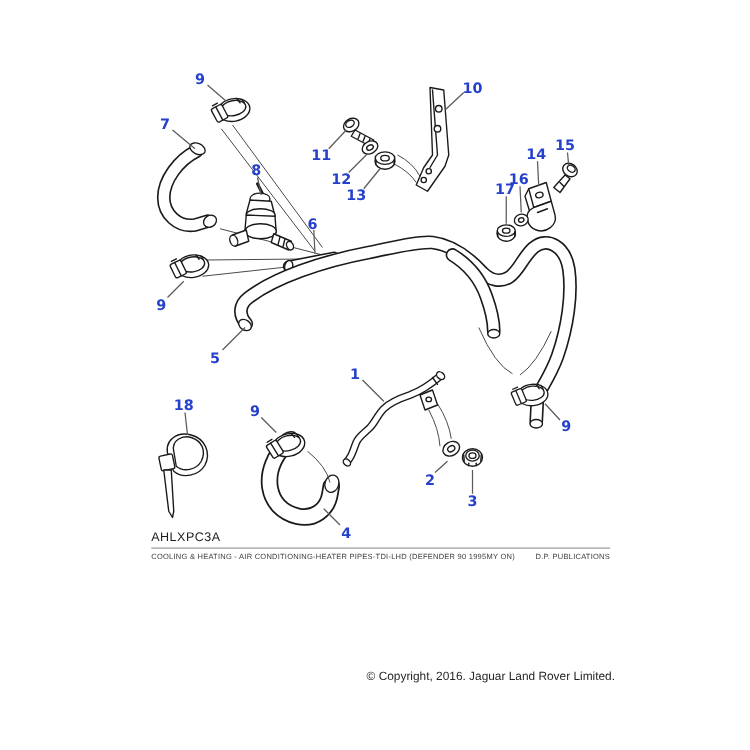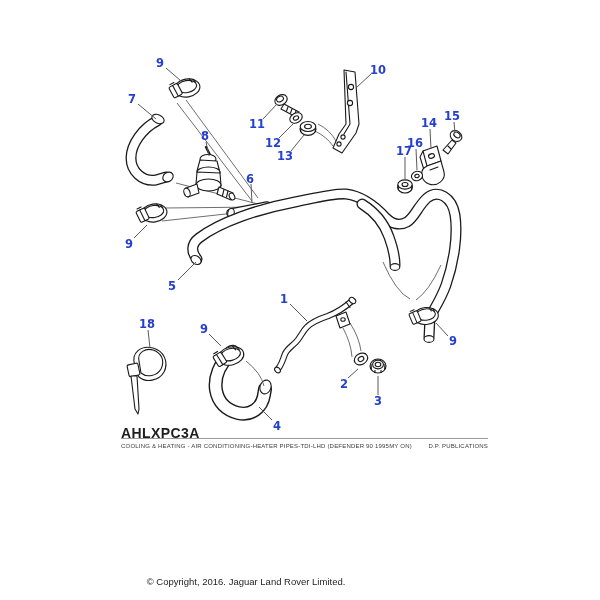--- a/index.html
+++ b/index.html
@@ -15,27 +15,27 @@
   .tube4-o{fill:none;stroke:#1a1a1a;stroke-width:14;stroke-linecap:round;stroke-linejoin:round;}
   .tube4-i{fill:none;stroke:#ffffff;stroke-width:11.2;stroke-linecap:round;stroke-linejoin:round;}
   .pipe-o{fill:none;stroke:#1a1a1a;stroke-width:6.4;stroke-linecap:round;stroke-linejoin:round;}
   .pipe-i{fill:none;stroke:#ffffff;stroke-width:4.2;stroke-linecap:round;stroke-linejoin:round;}
   .stub-o{fill:none;stroke:#1a1a1a;stroke-width:9.5;stroke-linecap:round;}
   .stub-i{fill:none;stroke:#ffffff;stroke-width:7;stroke-linecap:round;}
   .leader{stroke:#5a5a5a;stroke-width:1;fill:none;}
   .callout-text{font-family:"DejaVu Sans", sans-serif;font-size:11.5px;font-weight:bold;
                 text-anchor:middle;}
   
-  .code{position:absolute;left:121px;top:425px;font-size:14px;font-weight:bold;
+  .code{position:absolute;left:121px;top:425px;font-size:10px;font-weight:normal;
         color:#1d1d1d;letter-spacing:.4px;}
   .rule{position:absolute;left:121px;top:438px;width:367px;height:1px;background:#9c9c9c;}
   .caption-row{position:absolute;left:121px;top:443px;width:367px;display:flex;
                justify-content:space-between;align-items:flex-start;}
   .caption-row span{font-size:6px;color:#3c3c3c;letter-spacing:.2px;white-space:nowrap;}
-  .copyright{position:absolute;left:0;top:576px;width:492px;text-align:center;
+  .copyright{position:absolute;left:0;top:536px;width:492px;text-align:right;
              font-size:9.5px;color:#242424;}
 </style>
 </head>
 <body>
 
 <div class="page">
 
   <svg id="diagram" width="600" height="470" viewBox="0 0 600 470">
     <defs>
       <g id="clamp">

